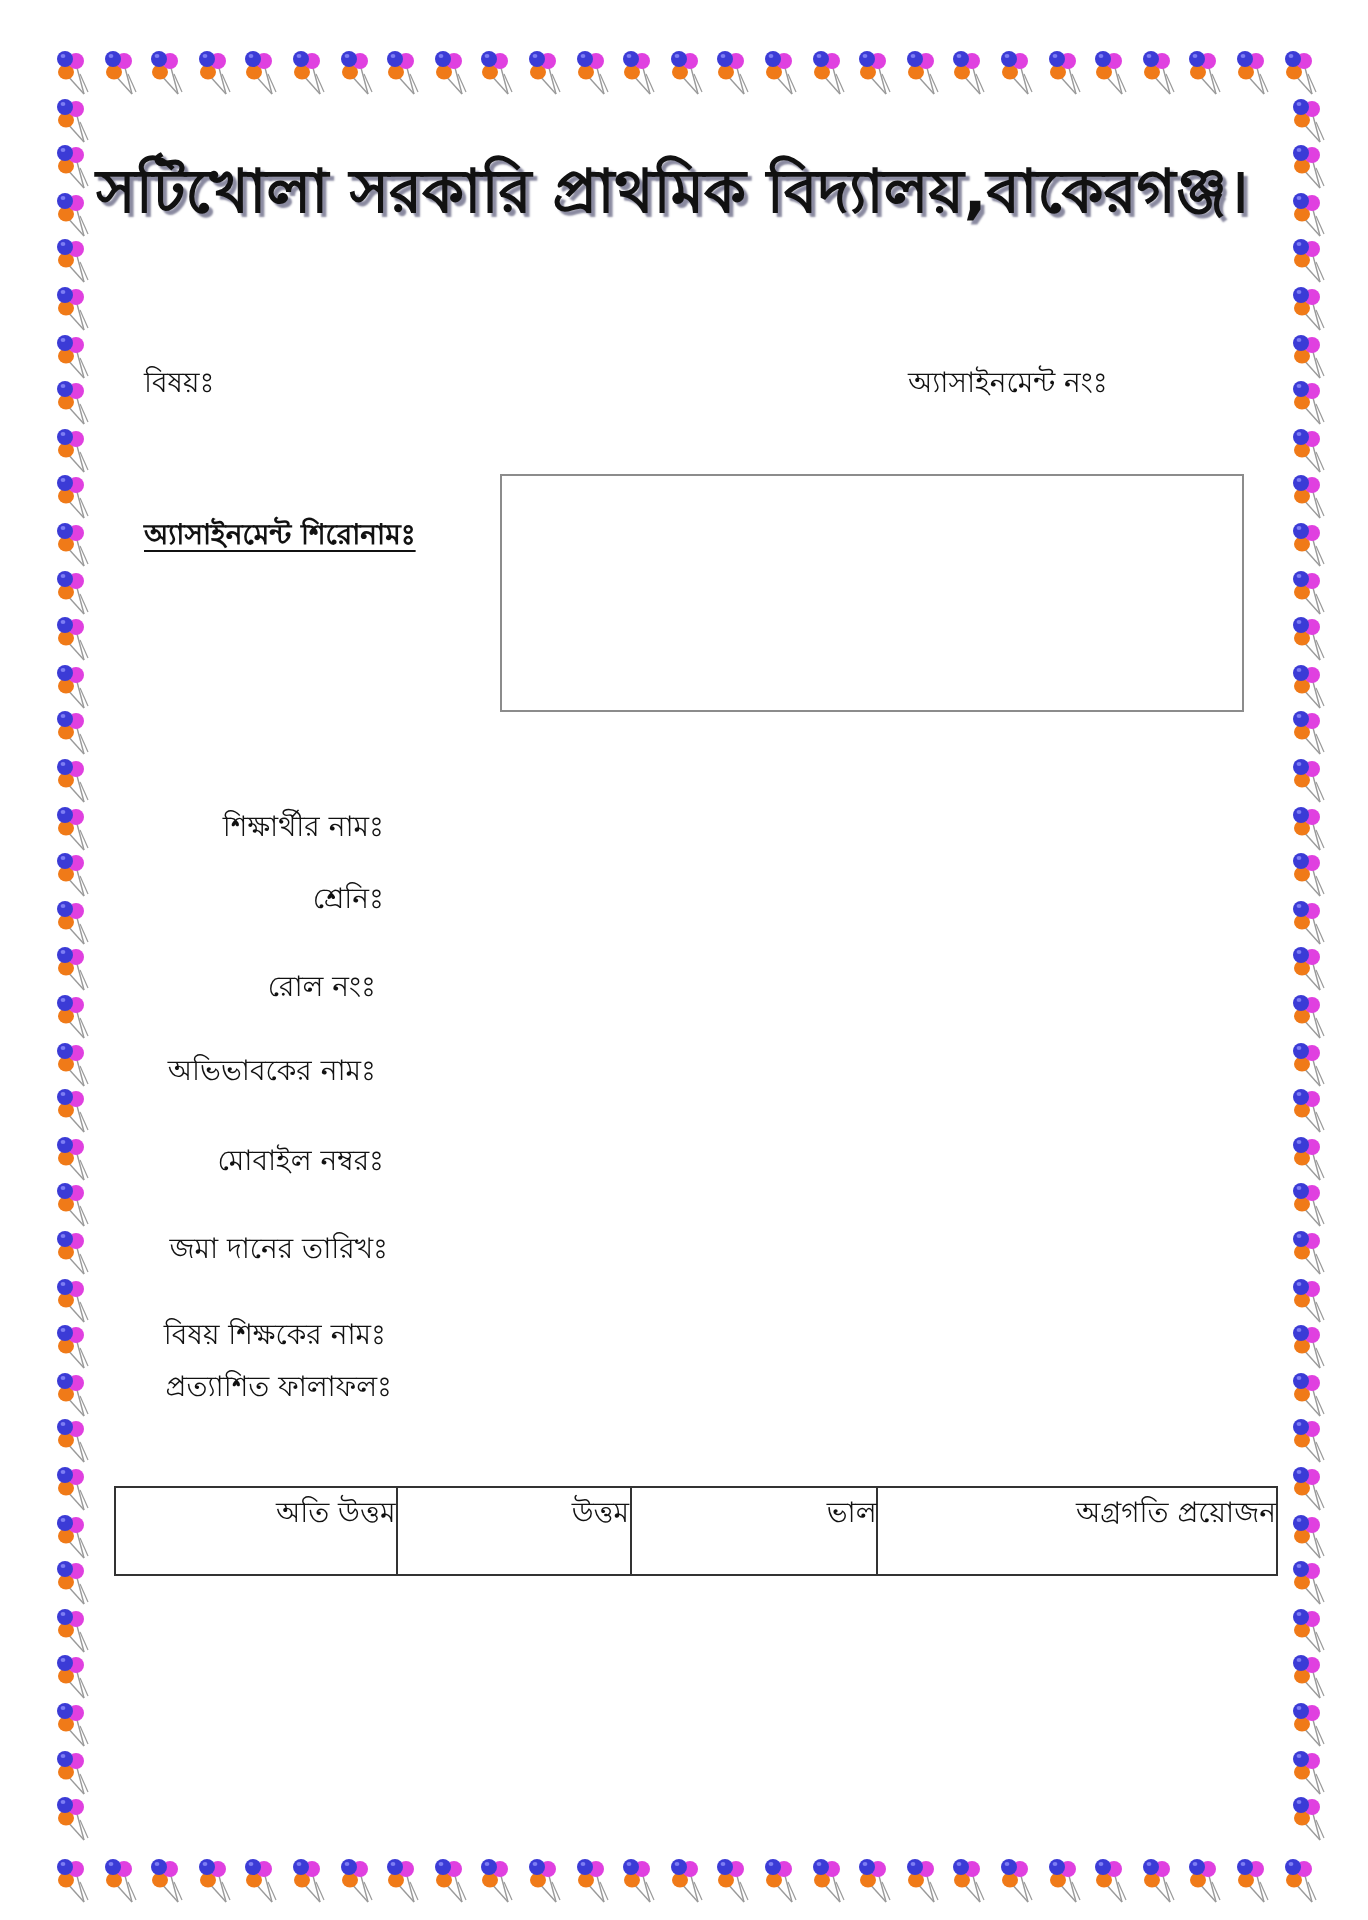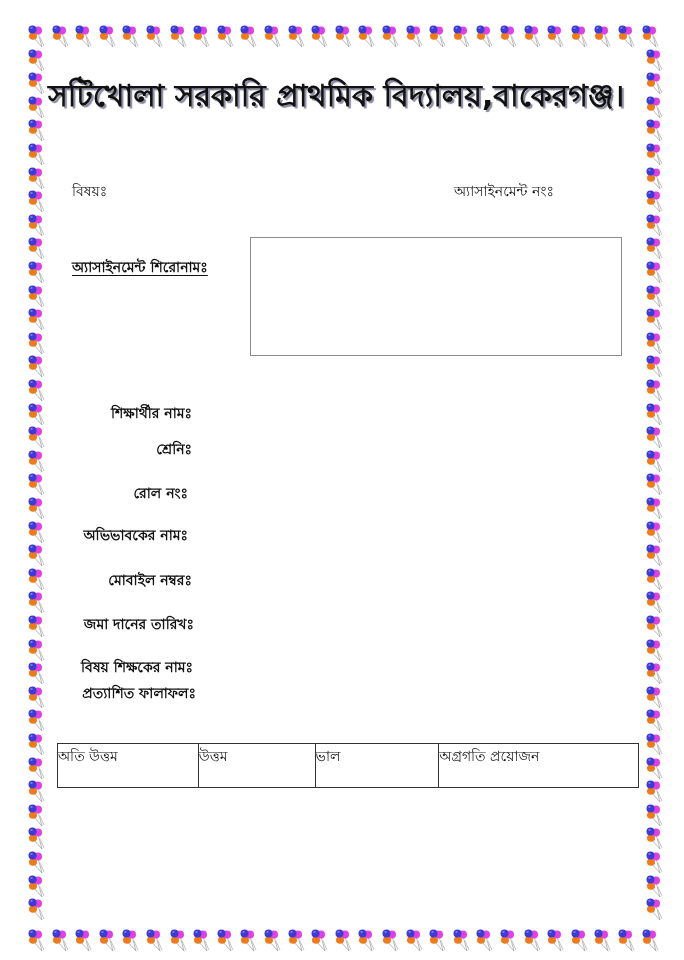--- a/index.html
+++ b/index.html
@@ -12,34 +12,34 @@
 
     .title {
       position: absolute; left: 48px; top: 72px; width: 600px;
       font-size: 30px; font-weight: bold; color: #111;
       white-space: nowrap; letter-spacing: 0px;
       text-shadow: 2px 2px 1px #8a8aa0;
       font-family: "DejaVu Sans", sans-serif;
     }
 
     .label { position: absolute; font-size: 14px; white-space: nowrap; color: #111; }
-    .label.right { text-align: right; font-weight: bold; }
+    .label.right { text-align: right; }
     .u { text-decoration: underline; font-weight: bold; text-underline-offset: 3px; }
 
     .title-box {
       position: absolute; left: 250px; top: 237px; width: 372px; height: 119px;
       border: 1.5px solid #8c8c8c; background: #fff;
     }
 
     table.grade {
       position: absolute; left: 57px; top: 743px; width: 582px; height: 45px;
       border-collapse: collapse;
     }
     table.grade td {
-      border: 1px solid #333; vertical-align: top; text-align: left;
+      border: 1px solid #333; vertical-align: top; text-align: right;
       font-size: 14px; padding-top: 1px;
     }
   </style>
 </head>
 <body>
 
 <div class="border-layer" id="border-layer">
     <div class="balloon" style="left: 27px; top: 24px;">
       <svg viewBox="0 0 20 24" xmlns="http://www.w3.org/2000/svg">
     <line x1="6" y1="13" x2="15" y2="23" stroke="#9a9a9a" stroke-width="0.7"></line>

